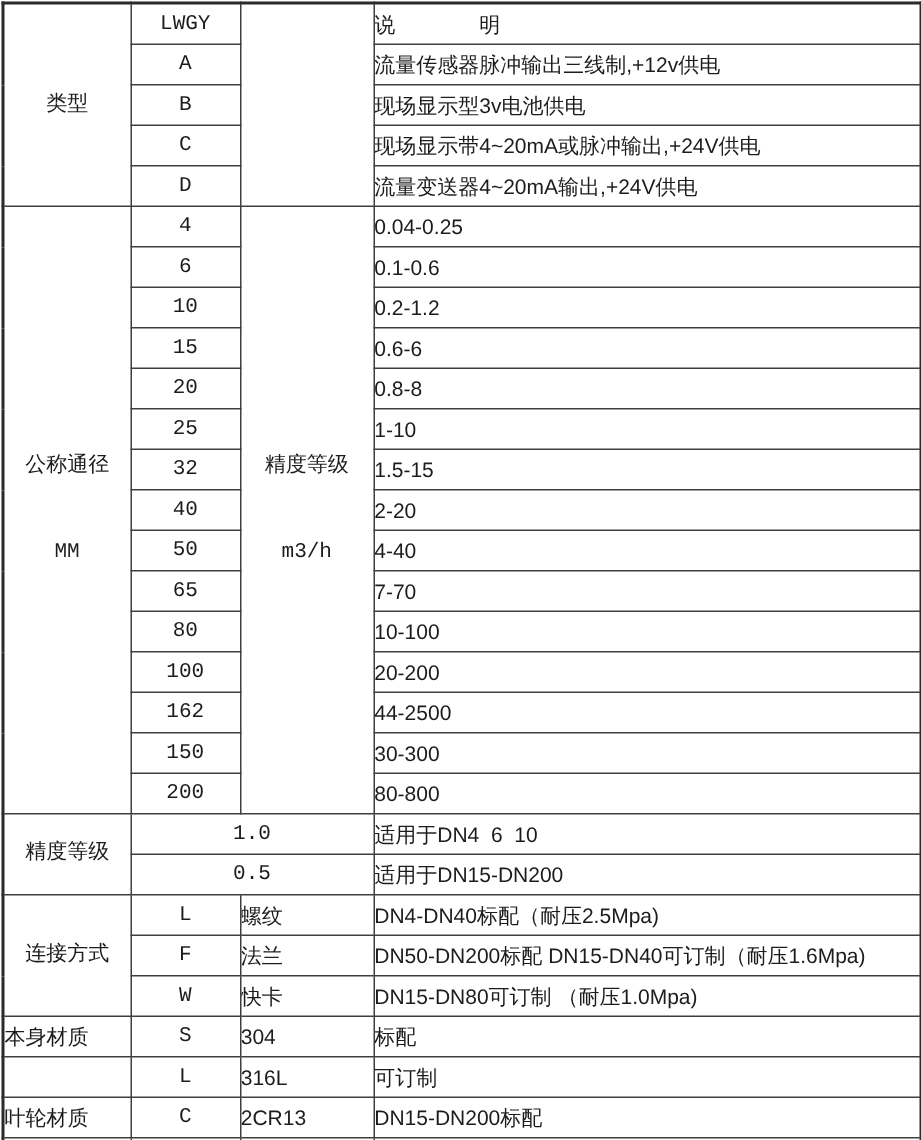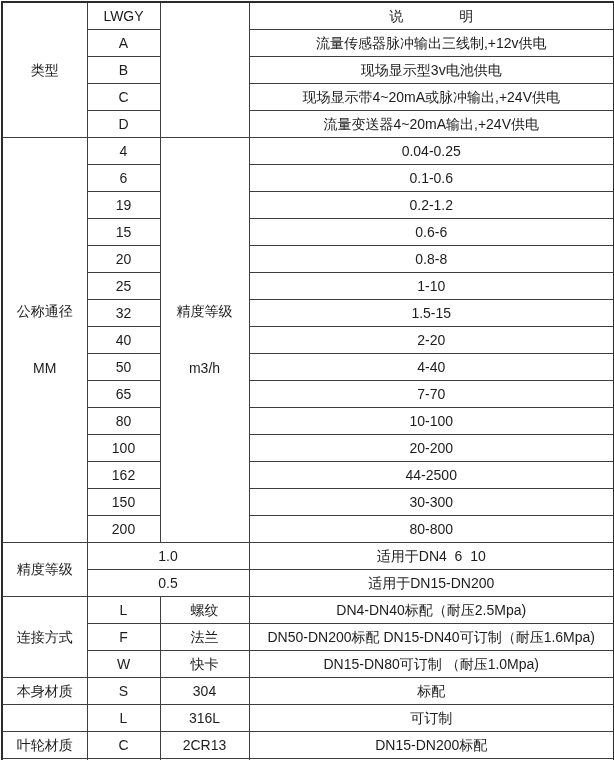--- a/index.html
+++ b/index.html
@@ -27,22 +27,22 @@
   }
   table.spec td {
     border: 1px solid #3f3f3f;
     height: 26px;
     padding: 0;
     white-space: pre;
     overflow: hidden;
     vertical-align: middle;
     line-height: 19px;
   }
-  td.ctr { text-align: center; }
-  td.lft { text-align: center; padding-left: 4px; padding-right: 2px; }
+  td.ctr { text-align: center; font-family: Liberation Mono, monospace; }
+  td.lft { text-align: left; padding-left: 4px; padding-right: 2px; }
   .two-line div { text-align: center; }
 </style>
 </head>
 <body>
 
 <div class="page">
 <table class="spec">
   <colgroup>
     <col style="width:85px">
     <col style="width:73px">
@@ -84,21 +84,21 @@
       <div>精度等级</div>
       <div>m3/h</div>
     </td>
     <td class="lft">0.04-0.25</td>
   </tr>
   <tr>
     <td class="ctr">6</td>
     <td class="lft">0.1-0.6</td>
   </tr>
   <tr>
-    <td class="ctr">19</td>
+    <td class="ctr">10</td>
     <td class="lft">0.2-1.2</td>
   </tr>
   <tr>
     <td class="ctr">15</td>
     <td class="lft">0.6-6</td>
   </tr>
   <tr>
     <td class="ctr">20</td>
     <td class="lft">0.8-8</td>
   </tr>

